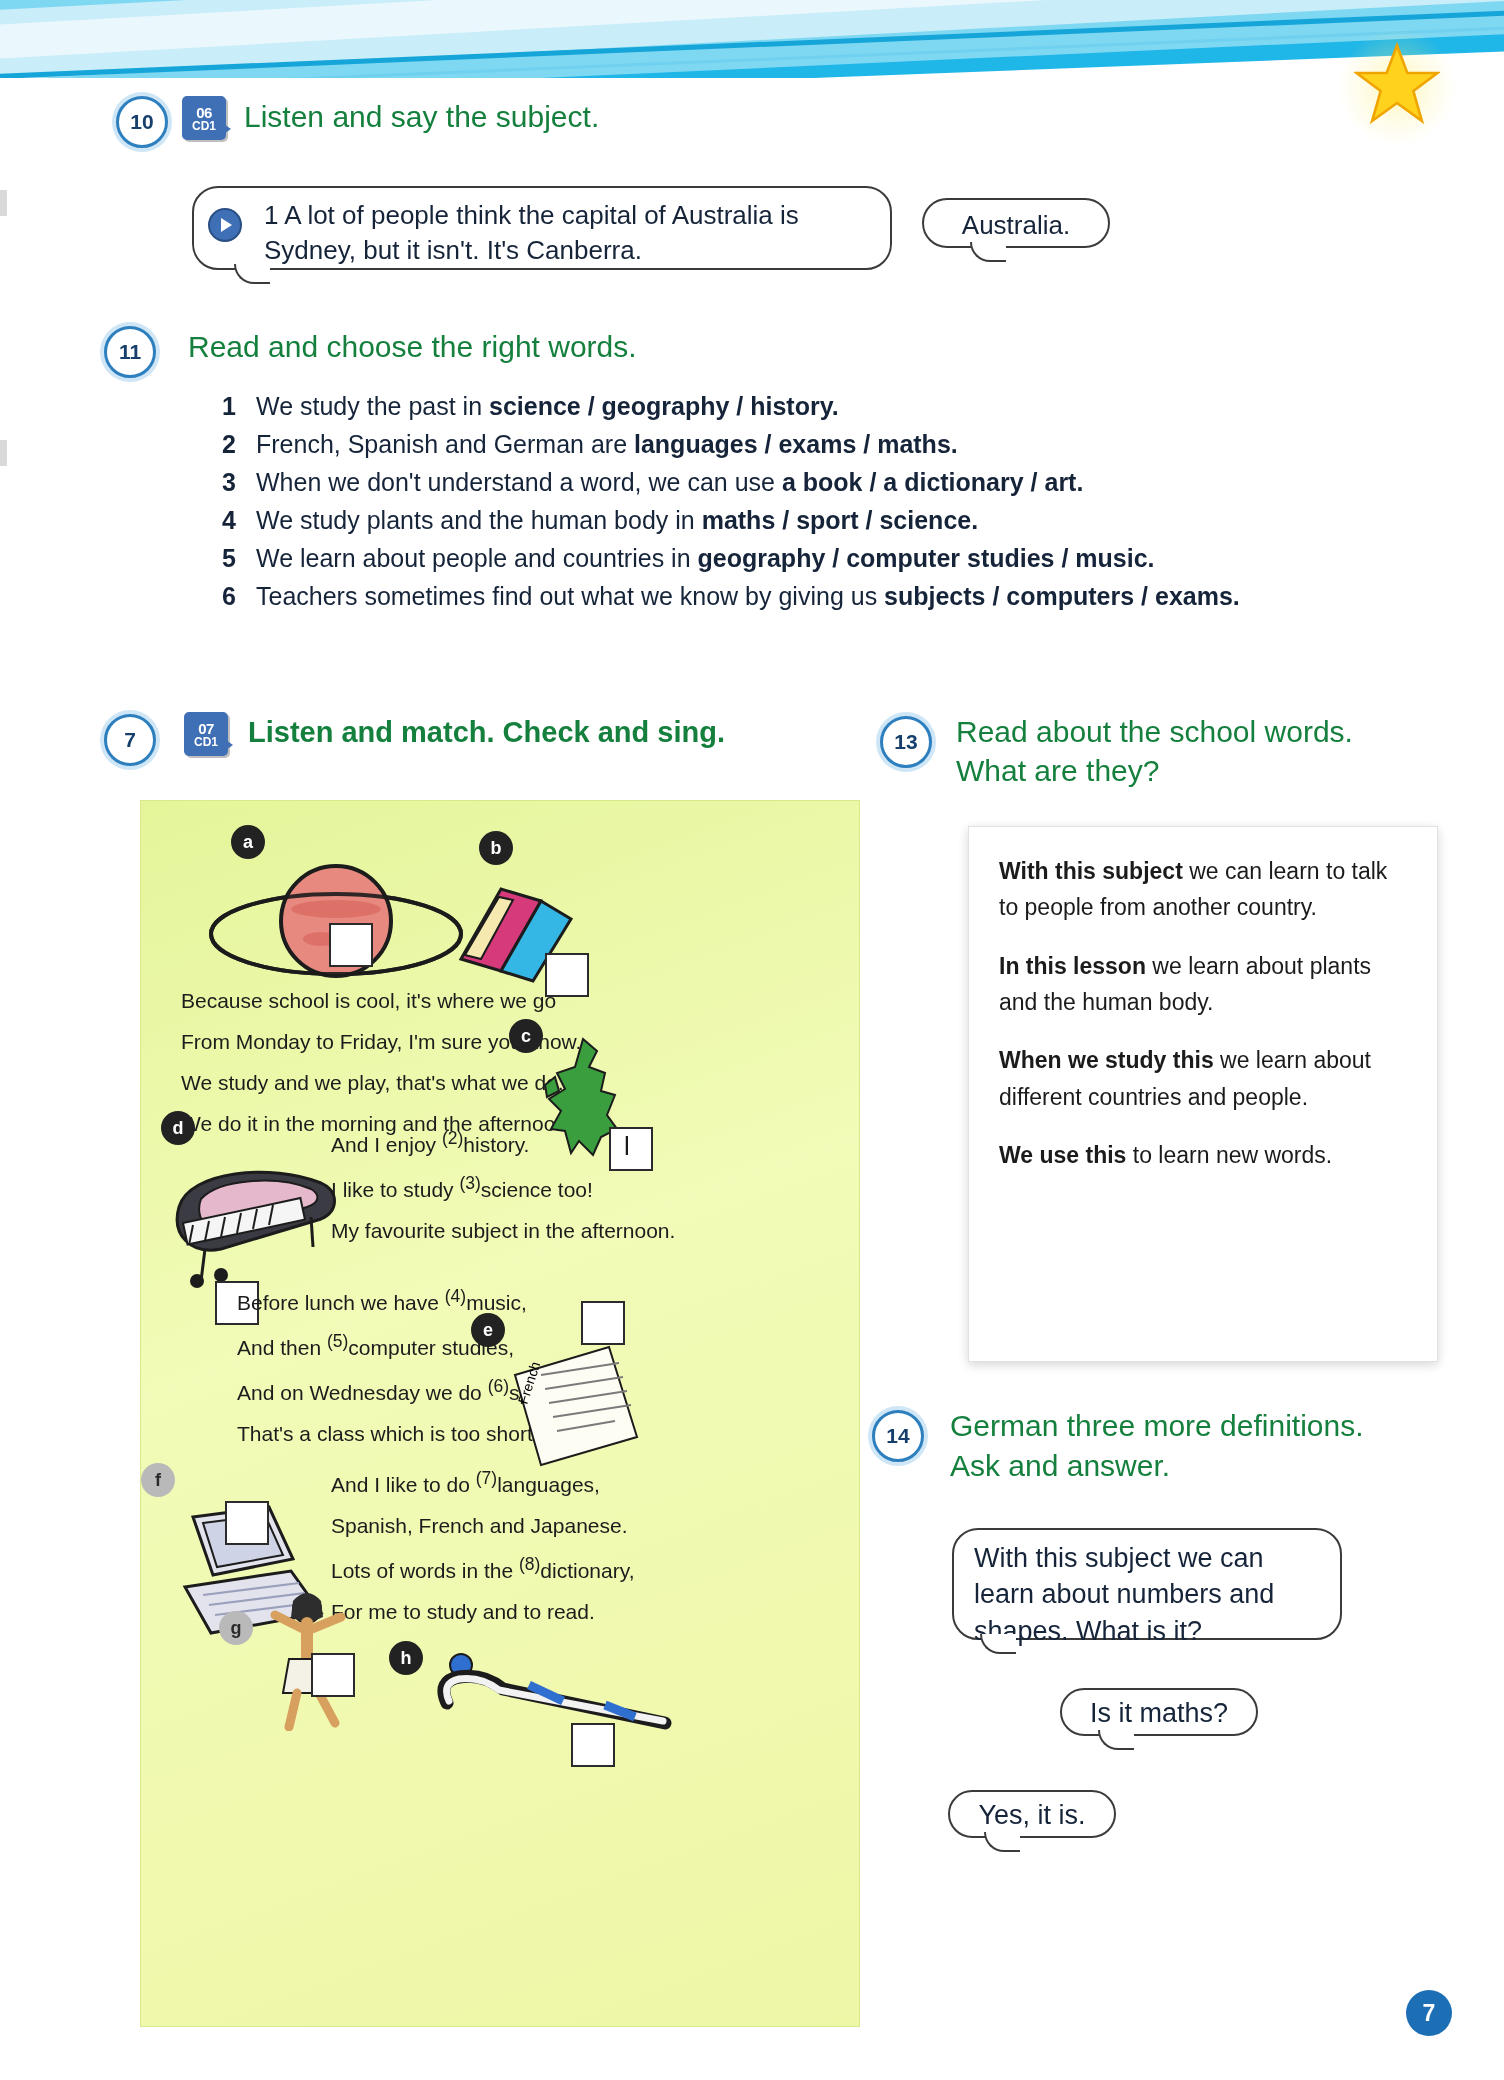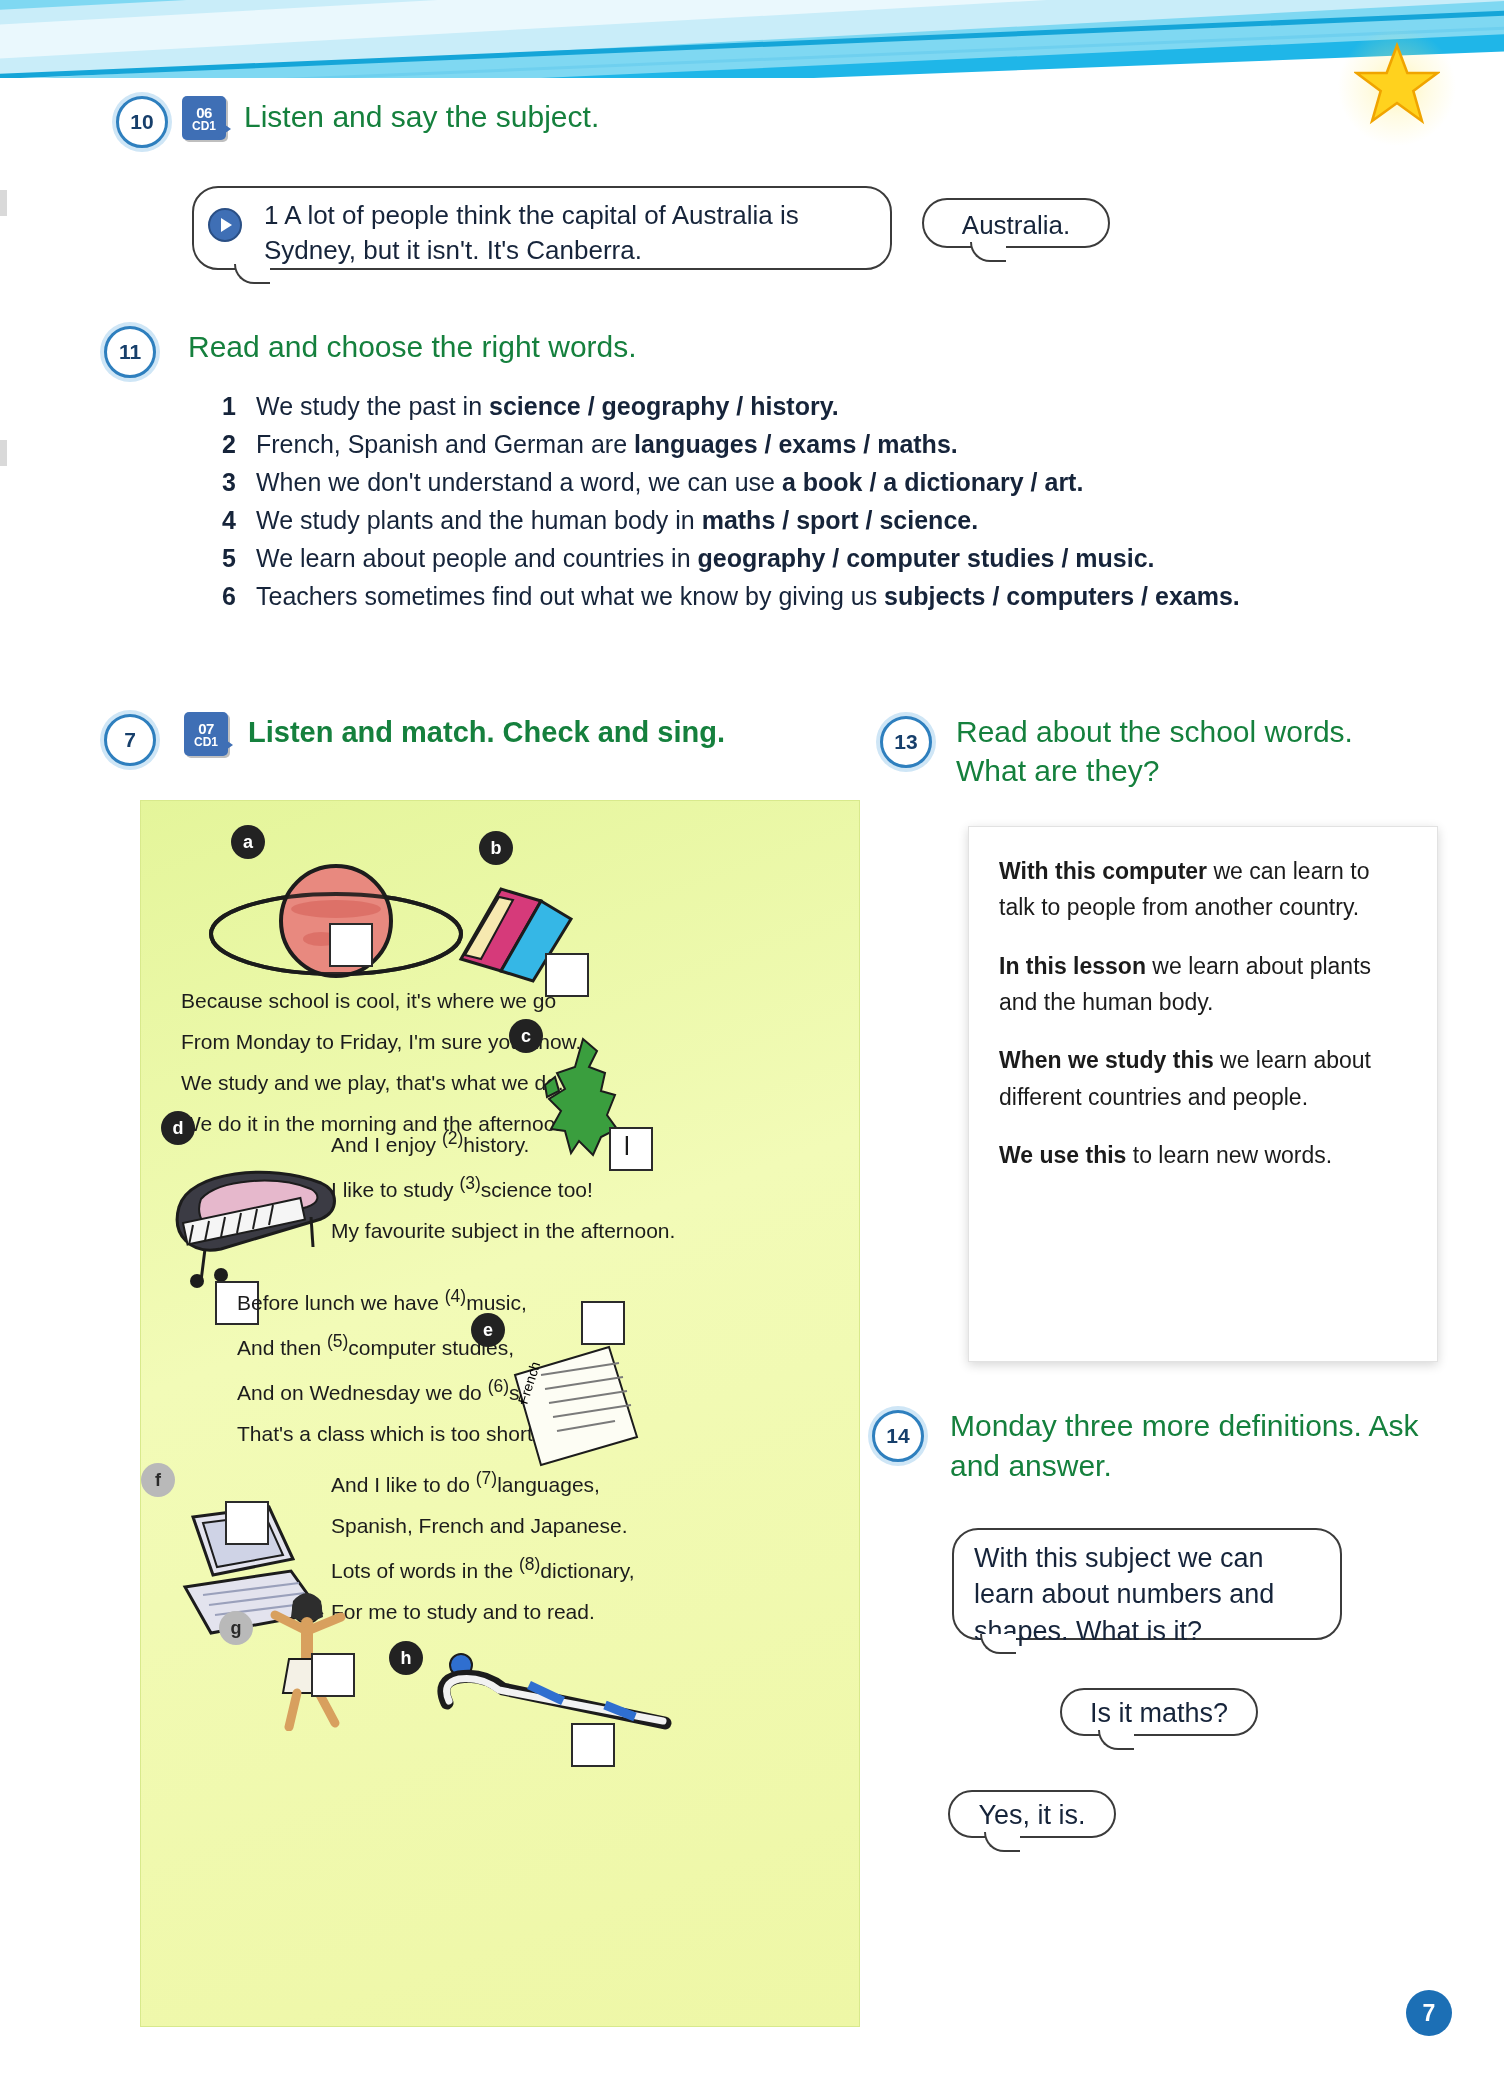--- a/index.html
+++ b/index.html
@@ -357,28 +357,28 @@
       <path d="M100 46 L134 62" stroke="#2f6fd0" stroke-width="9"></path>
       <path d="M176 66 L206 78" stroke="#2f6fd0" stroke-width="9"></path>
     </svg>
     <div class="tickbox" style="left:430px; top:922px;"></div>
   </div>
 
   <div class="ex-num" style="left:880px; top:716px;">13</div>
   <div class="instr" style="left:956px; top:712px; width:470px; line-height:1.3;">Read about the school words. What are they?</div>
 
   <div class="read-box" style="left:968px; top:826px; width:470px; height:536px;" id="read-box">
-      <p><b>With this computer</b> we can learn to talk to people from another country.</p>
+      <p><b>With this subject</b> we can learn to talk to people from another country.</p>
       <p><b>In this lesson</b> we learn about plants and the human body.</p>
       <p><b>When we study this</b> we learn about different countries and people.</p>
       <p><b>We use this</b> to learn new words.</p>
     </div>
 
   <div class="ex-num" style="left:872px; top:1410px;">14</div>
-  <div class="instr" style="left:950px; top:1406px; width:470px; line-height:1.32;">Monday three more definitions. Ask and answer.</div>
+  <div class="instr" style="left:950px; top:1406px; width:470px; line-height:1.32;">German three more definitions. Ask and answer.</div>
 
   <div class="bubble" style="left:952px; top:1528px; width:390px; height:112px; line-height:1.35; font-size:27px;">
     <span>With this subject we can learn about numbers and shapes. What is it?</span>
     <div class="tail" style="left:26px;"></div>
   </div>
 
   <div class="bubble" style="left:1060px; top:1688px; width:198px; height:48px; text-align:center; font-size:27px; padding:8px 14px;">
     <span>Is it maths?</span>
     <div class="tail" style="left:36px;"></div>
   </div>

